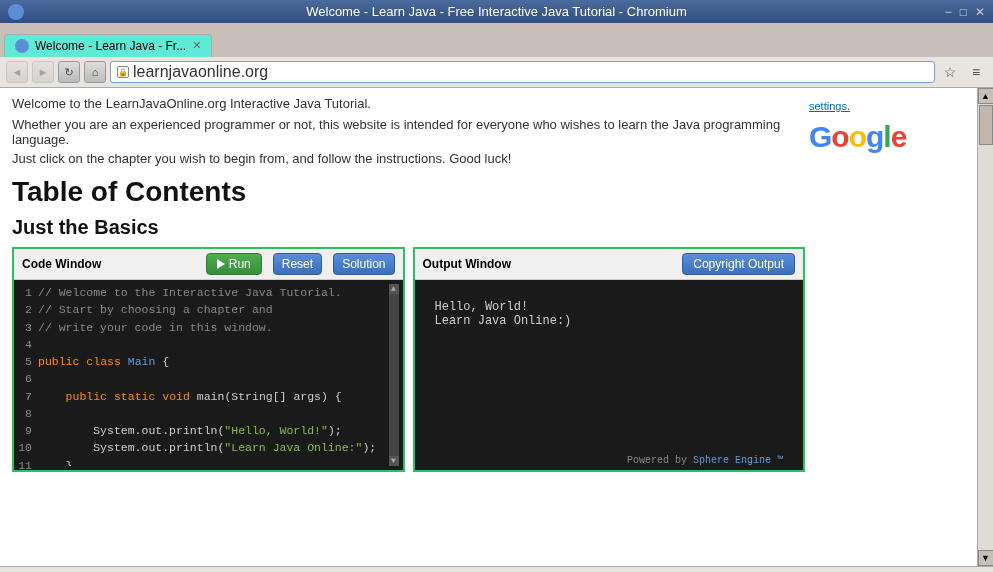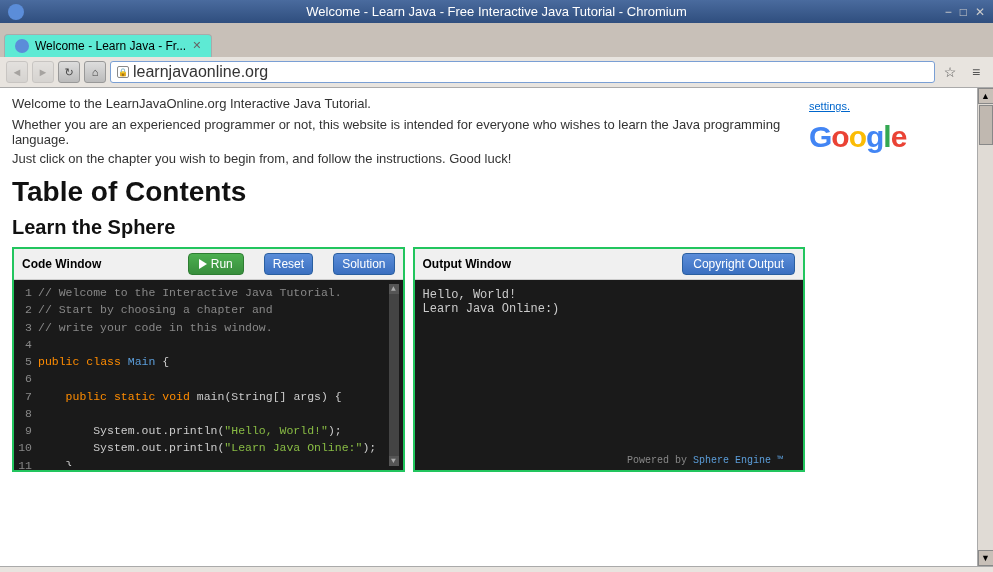--- a/index.html
+++ b/index.html
@@ -200,21 +200,21 @@
     }
     .btn-expected {
       background: linear-gradient(to bottom, #5b8dd9, #3a6fc0);
       color: white;
       border: 1px solid #2a5fa0;
       border-radius: 4px;
       padding: 3px 10px;
       font-size: 12px;
       cursor: pointer;
     }
-    .btn-group { display: flex; gap: 20px; }
+    .btn-group { display: flex; gap: 11px; }
     .code-window {
       background: #1a1a1a;
       color: #ccc;
       font-family: 'Courier New', monospace;
       font-size: 11.5px;
       padding: 4px;
       height: 190px;
       overflow: hidden;
       display: flex;
     }
@@ -233,21 +233,21 @@
     .kw-static { color: #ff8c00; }
     .kw-void { color: #ff8c00; }
     .cn-main { color: #5b9dd9; }
     .cn-string { color: #88bb44; }
     .cm-comment { color: #888; }
     .output-window {
       background: #1a1a1a;
       color: #ccc;
       font-family: 'Courier New', monospace;
       font-size: 12px;
-      padding: 8px;
+      padding: 20px;
       height: 190px;
       position: relative;
     }
     .powered-by {
       position: absolute;
       bottom: 4px;
       right: 20px;
       font-size: 10px;
       color: #888;
     }
@@ -305,21 +305,21 @@
 </div>
 
 <div class="browser-body">
   <div class="page-content">
     <div class="page-with-sidebar">
       <div class="main-content">
         <p class="intro-text">Welcome to the LearnJavaOnline.org Interactive Java Tutorial.</p>
         <p class="intro-text" style="margin-bottom:4px;">Whether you are an experienced programmer or not, this website is intended for everyone who wishes to learn the Java programming language.</p>
         <p class="intro-text" style="">Just click on the chapter you wish to begin from, and follow the instructions. Good luck!</p>
         <h1 class="toc-heading">Table of Contents</h1>
-        <h2 class="section-heading">Learn the Sphere</h2>
+        <h2 class="section-heading">Just the Basics</h2>
 
         <div class="code-section">
 
           <div class="code-panel">
             <div class="panel-header">
               <span>Code Window</span>
               <div class="btn-group">
                 <button class="btn-run">
                   <span class="play-icon"></span>
                   <span>Run</span>

